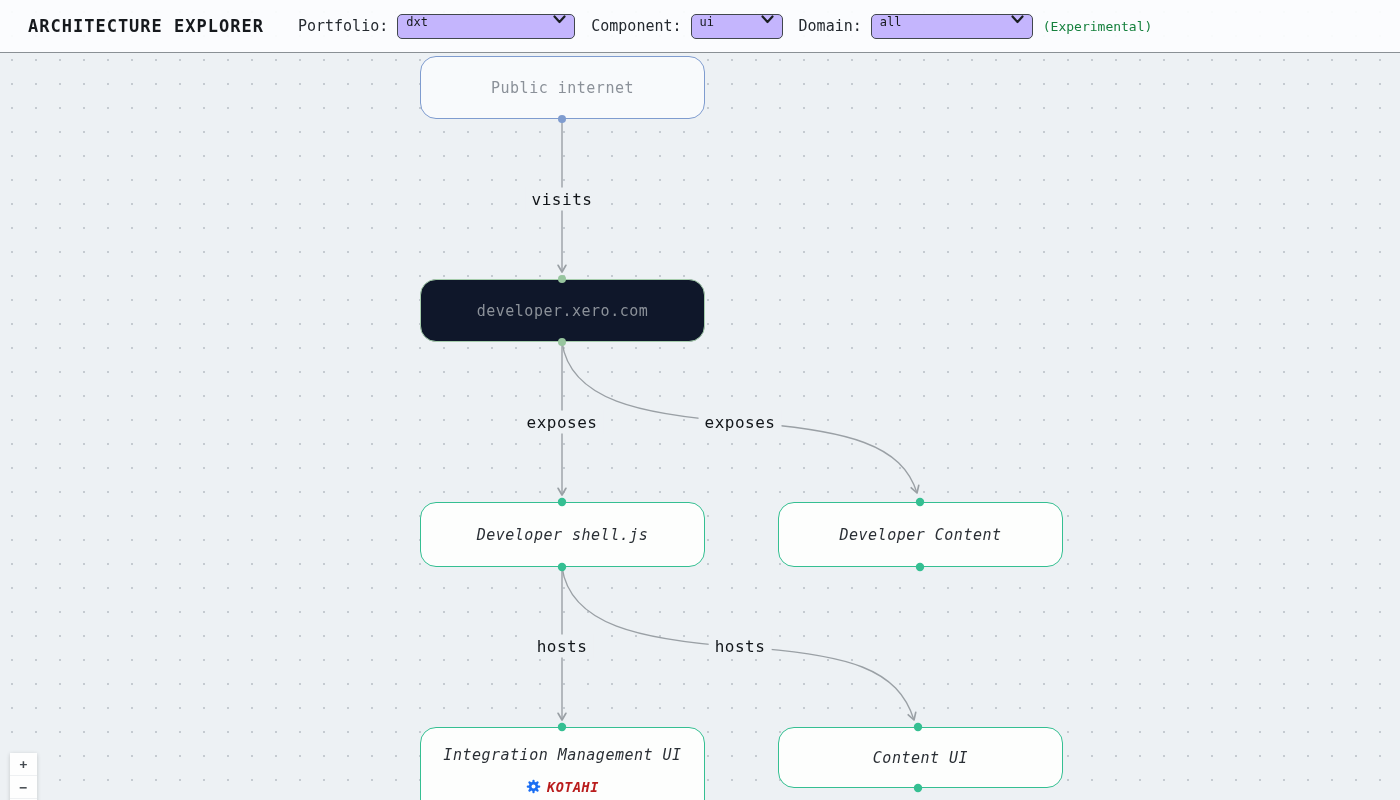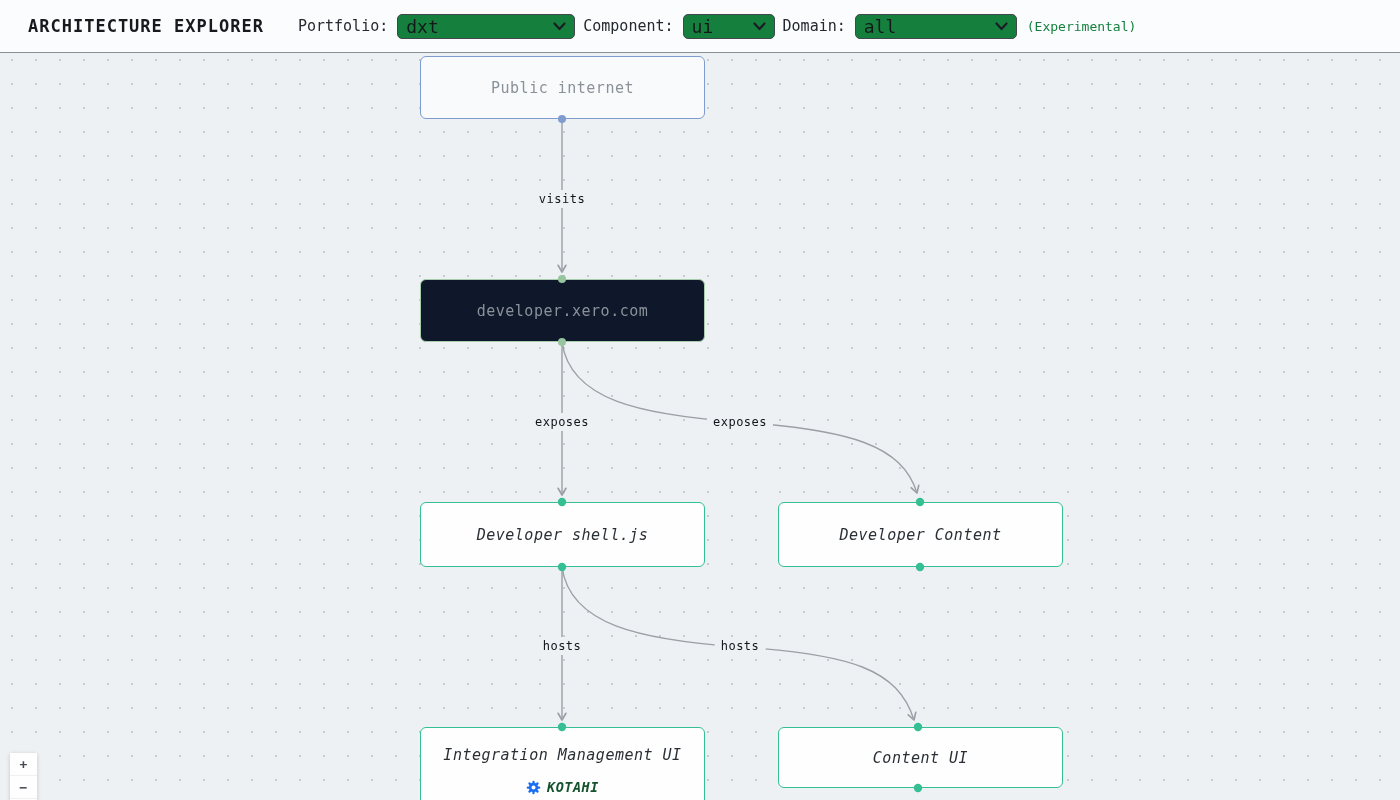--- a/index.html
+++ b/index.html
@@ -18,65 +18,65 @@
     background:rgba(252,253,254,0.93);
     border-bottom:1px solid #8a9095;
     display:flex; align-items:center;
     padding:0 28px;
     z-index:10;
   }
   .app-title {
     font-size:17px; font-weight:700; letter-spacing:1px; color:#16191d;
     margin-right:34px; white-space:nowrap;
   }
-  .filter-group { display:flex; align-items:center; margin-right:8px; }
+  .filter-group { display:flex; align-items:center; margin-right:16px; }
   .filter-label { font-size:15px; color:#24292f; margin-right:9px; white-space:nowrap; }
   .select {
-    display:flex; align-items:center; justify-content:space-between;
+    display:flex; align-items:flex-start; justify-content:space-between;
     height:25px; border:1.5px solid #41474d; border-radius:5px;
-    background:#15803d; padding:0 8px; font-size:18px; color:#15181b;
+    background:#c4b5fd; padding:0 8px; font-size:12px; color:#15181b;
     cursor:pointer;
   }
   .select-portfolio { width:178px; }
   .select-component { width:92px; }
   .select-domain   { width:162px; }
   .chev { margin-left:8px; flex:0 0 auto; }
   .experimental { font-size:13px; color:#15803d; white-space:nowrap; margin-left:0; }
 
   
   .canvas {
     position:absolute; left:0; top:53px; width:1400px; height:747px;
     overflow:hidden;
   }
   svg.layer { position:absolute; left:0; top:0; pointer-events:none; }
   .edges-layer { z-index:1; }
   .handles-layer { z-index:4; }
 
   
   .node {
     position:absolute; z-index:2;
-    border-radius:6px; display:flex; flex-direction:column;
+    border-radius:16px; display:flex; flex-direction:column;
     align-items:center; justify-content:center;
     font-size:15px; cursor:pointer;
   }
   .node-blue  { border:1.5px solid #7f9ccf; background:#f8fafc; }
   .node-green { border:1.5px solid #a5ccab; background:#0f172a; }
   .node-teal  { border:1.5px solid #35bf92; background:#fdfefd;font-style:italic; }
   .label-dim  { color:#8b9199; letter-spacing:0.5px; }
   .label-dark { color:#2a2f35; letter-spacing:0.5px; }
   .node-tall { justify-content:flex-start; padding-top:18px; }
   .badge {
-    margin-top:15px; display:flex; align-items:center; gap:6px;
-    color:#14532d; font-size:13.5px; font-weight:700; letter-spacing:0.5px;
+    margin-top:15px; display:flex; gap:6px;
+    color:#b91c1c; font-size:13.5px; font-weight:700; letter-spacing:0.5px;
   }
 
   
   .edge-label {
     position:absolute; z-index:3; transform:translate(-50%,-50%);
-    font-size:12px; color:#111519; background:#edf1f4;
+    font-size:16px; color:#111519; background:#edf1f4;
     padding:2px 6px; white-space:nowrap; letter-spacing:0.5px;
   }
 
   
   .controls {
     position:absolute; left:10px; top:700px; width:27px; z-index:10;
     background:#ffffff; box-shadow:0 1px 4px rgba(0,0,0,0.18);
     display:flex; flex-direction:column;
   }
   .ctrl-btn {

